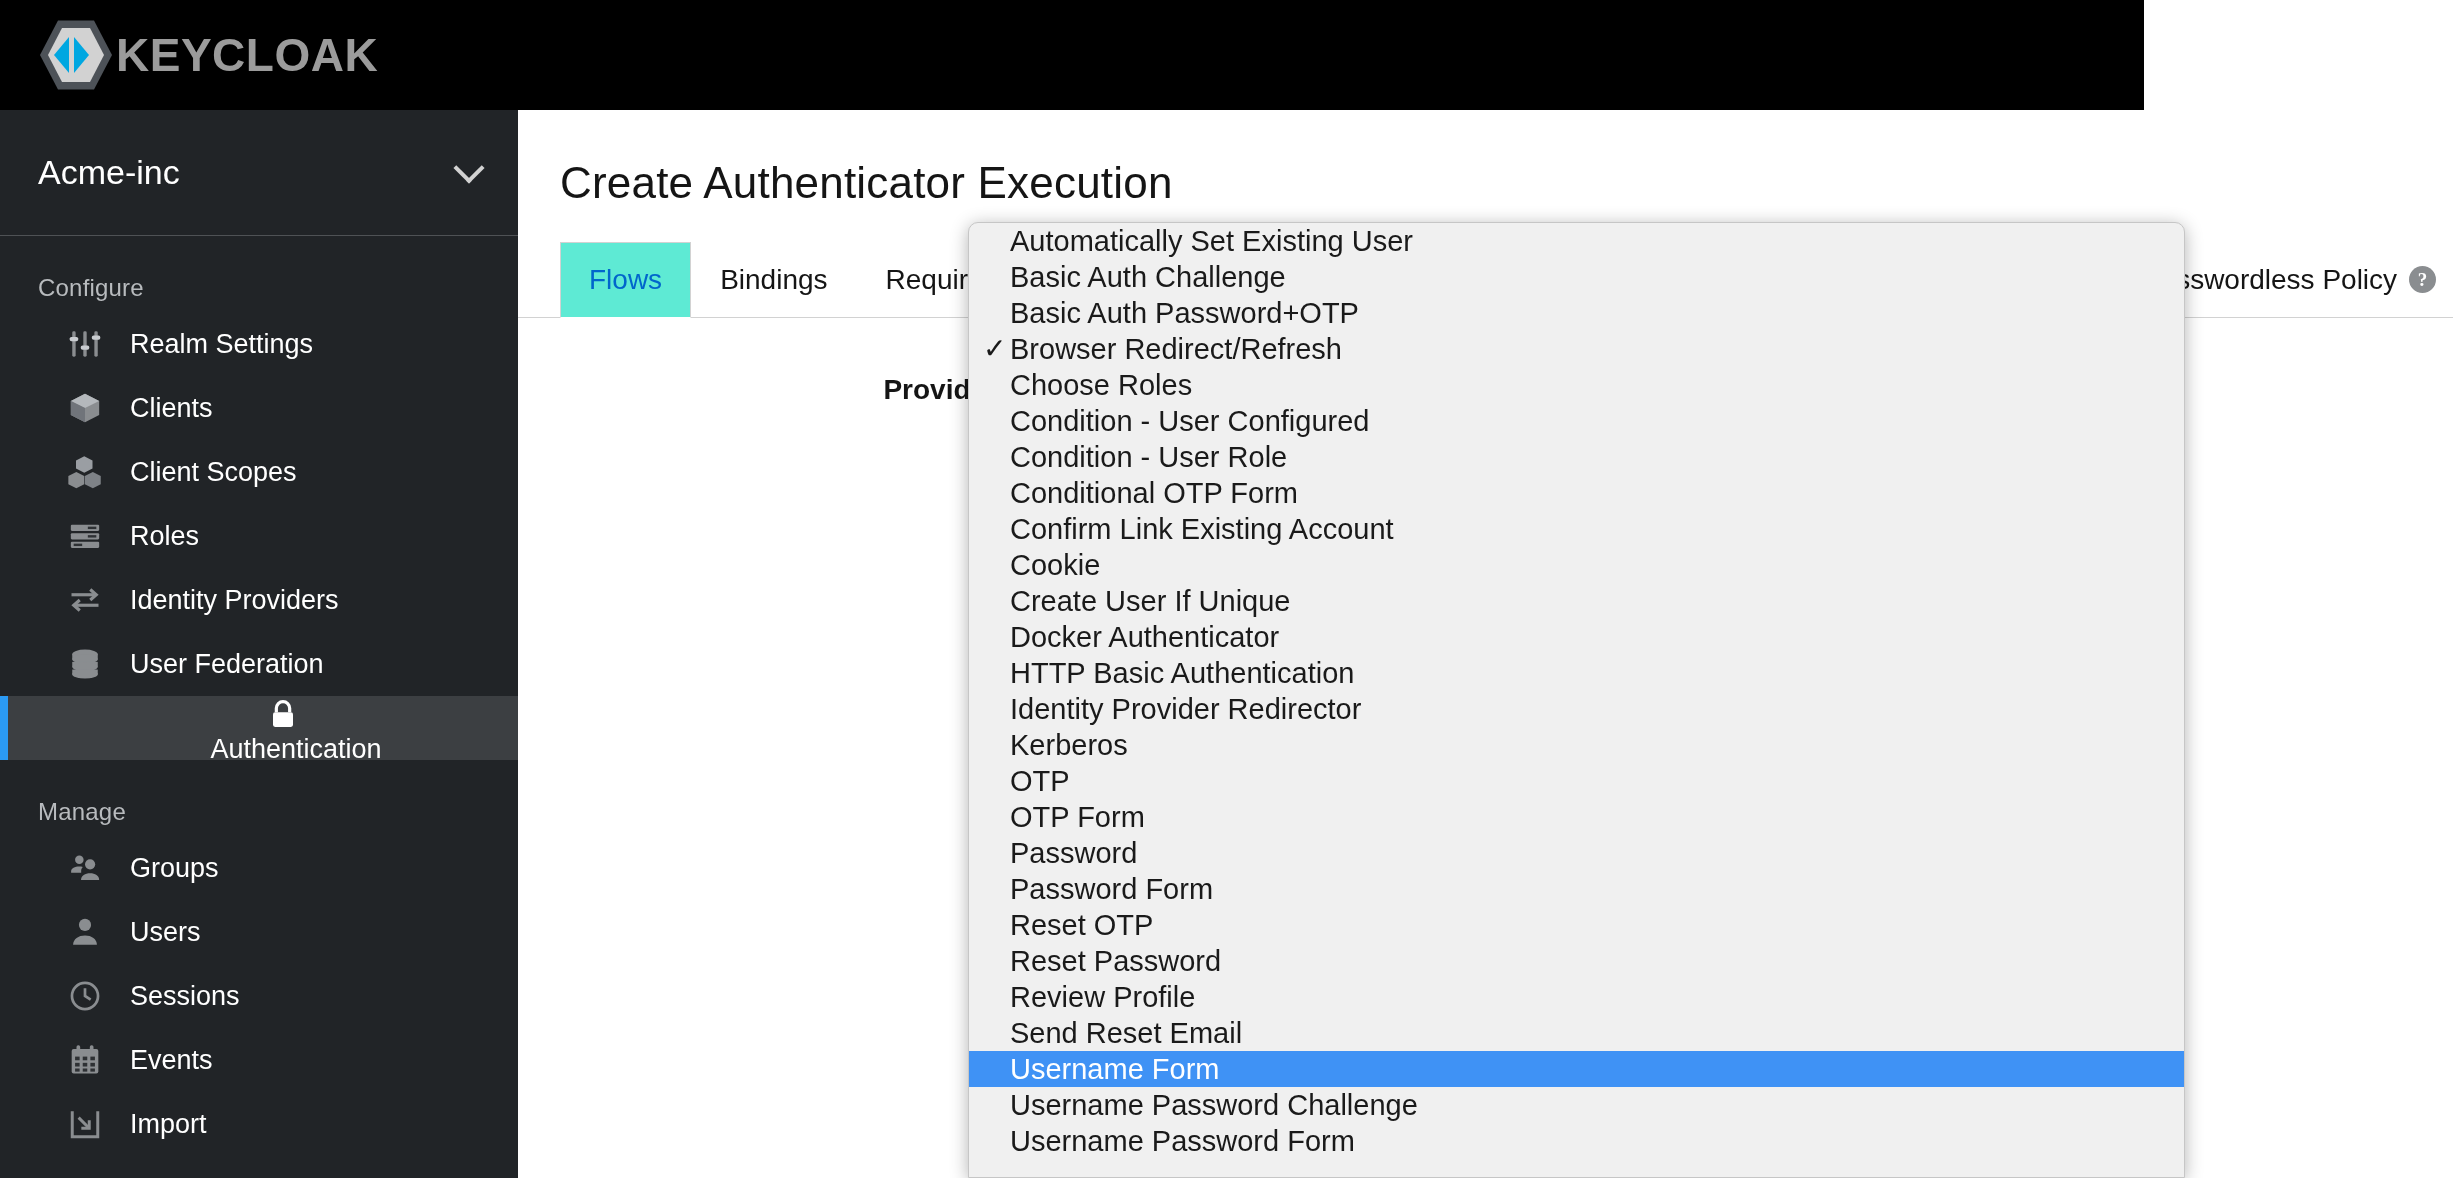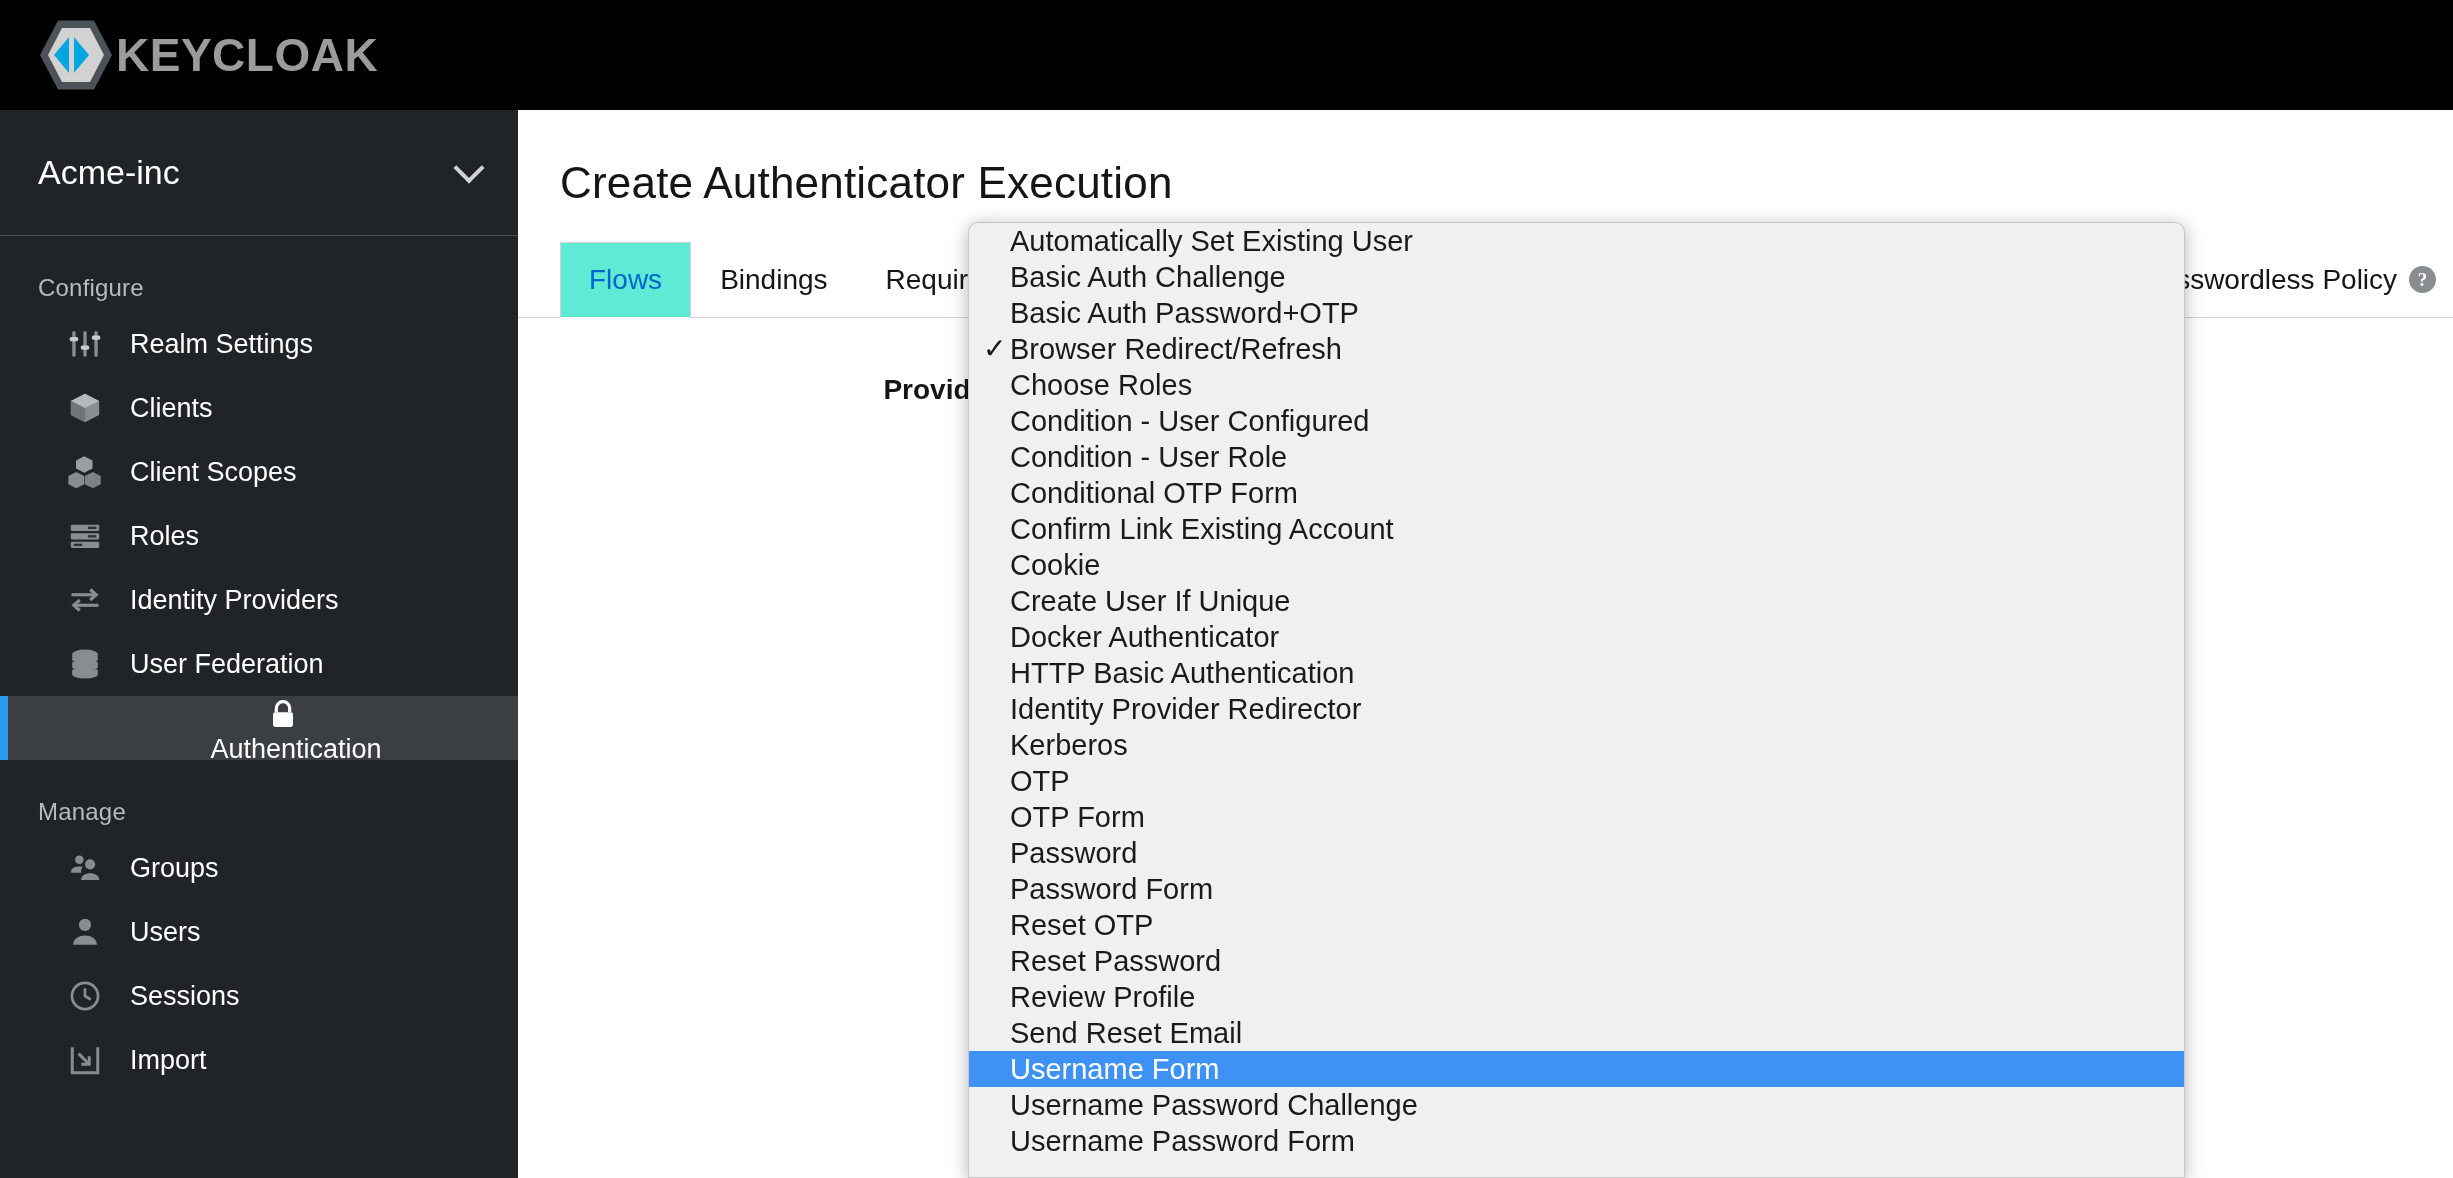--- a/index.html
+++ b/index.html
@@ -6,21 +6,21 @@
   html, body {
     width:2453px; height:1178px;
     overflow:hidden;
     font-family:"Liberation Sans", sans-serif;
     background:#ffffff;
   }
 
   
   #masthead {
     position:absolute; top:0; left:0;
-    width:2453px; height:110px;
+    width:2144px; height:110px;
     background:#000000;
     display:flex; align-items:center;
   }
   #brand { display:flex; align-items:center; margin-left:40px; }
   .kc-logo-mark { width:72px; height:80px; position:relative; }
   .kc-hex {
     position:absolute; left:0; top:4px;
     width:72px; height:72px;
     background:#4d5258;
     clip-path:polygon(25% 2%, 75% 2%, 100% 50%, 75% 98%, 25% 98%, 0% 50%);
@@ -344,20 +344,41 @@
     <div class="nav-item">
       <span class="nav-icon">
         <svg width="34" height="34" viewBox="0 0 24 24" fill="none" stroke="#8a8d90" stroke-width="1.9">
           <circle cx="12" cy="12" r="9.2"></circle>
             <path d="M12 6.6V12l4 2.6"></path>
         </svg>
       </span>
       <span class="nav-label">Sessions</span>
     </div>
 
+    <div class="nav-item">
+      <span class="nav-icon">
+        <svg width="34" height="34" viewBox="0 0 24 24" fill="#8a8d90">
+          <rect x="2.6" y="4.2" width="18.8" height="17.4" rx="1.4"></rect>
+          <rect x="6" y="1.6" width="2.6" height="4.6" rx="1.2"></rect>
+          <rect x="15.4" y="1.6" width="2.6" height="4.6" rx="1.2"></rect>
+          <g fill="#2e3134">
+            <rect x="5" y="9.6" width="3.2" height="2.6"></rect>
+              <rect x="10.4" y="9.6" width="3.2" height="2.6"></rect>
+              <rect x="15.8" y="9.6" width="3.2" height="2.6"></rect>
+            <rect x="5" y="14" width="3.2" height="2.6"></rect>
+              <rect x="10.4" y="14" width="3.2" height="2.6"></rect>
+              <rect x="15.8" y="14" width="3.2" height="2.6"></rect>
+            <rect x="5" y="18" width="3.2" height="2.2"></rect>
+              <rect x="10.4" y="18" width="3.2" height="2.2"></rect>
+              <rect x="15.8" y="18" width="3.2" height="2.2"></rect>
+          </g>
+        </svg>
+      </span>
+      <span class="nav-label">Events</span>
+    </div>
 
     <div class="nav-item">
       <span class="nav-icon">
         <svg width="34" height="34" viewBox="0 0 24 24" fill="none" stroke="#8a8d90" stroke-width="2.1">
           <path d="M21 3v18H3V3"></path>
           <path d="M7.5 7.5 15 15"></path>
             <path d="M15 9.4V15H9.4"></path>
         </svg>
       </span>
       <span class="nav-label">Import</span>

